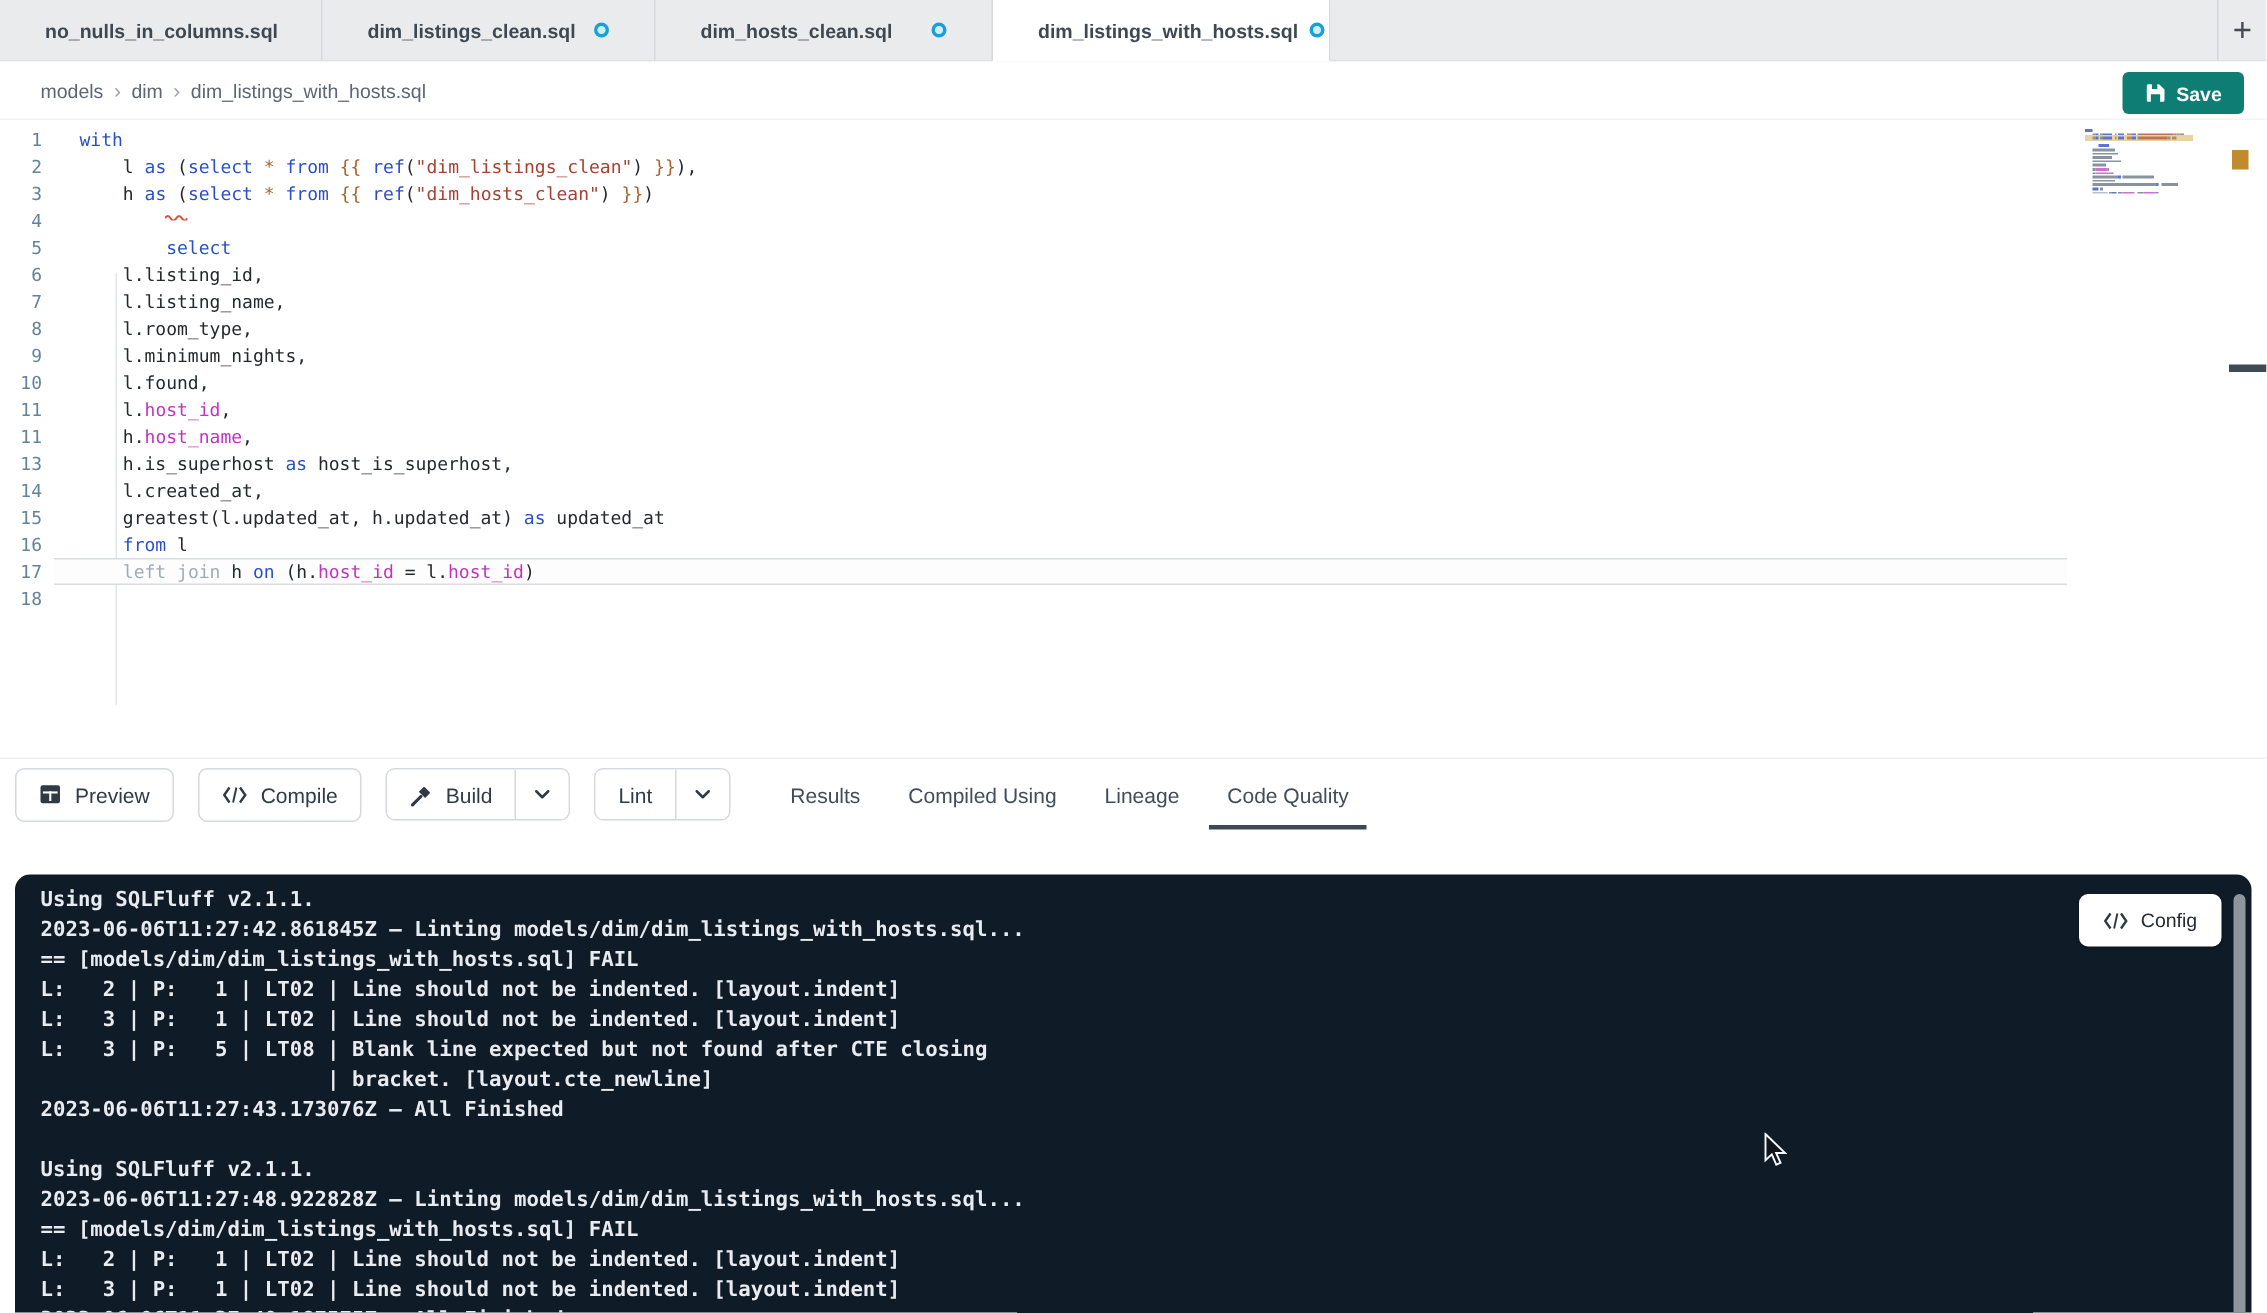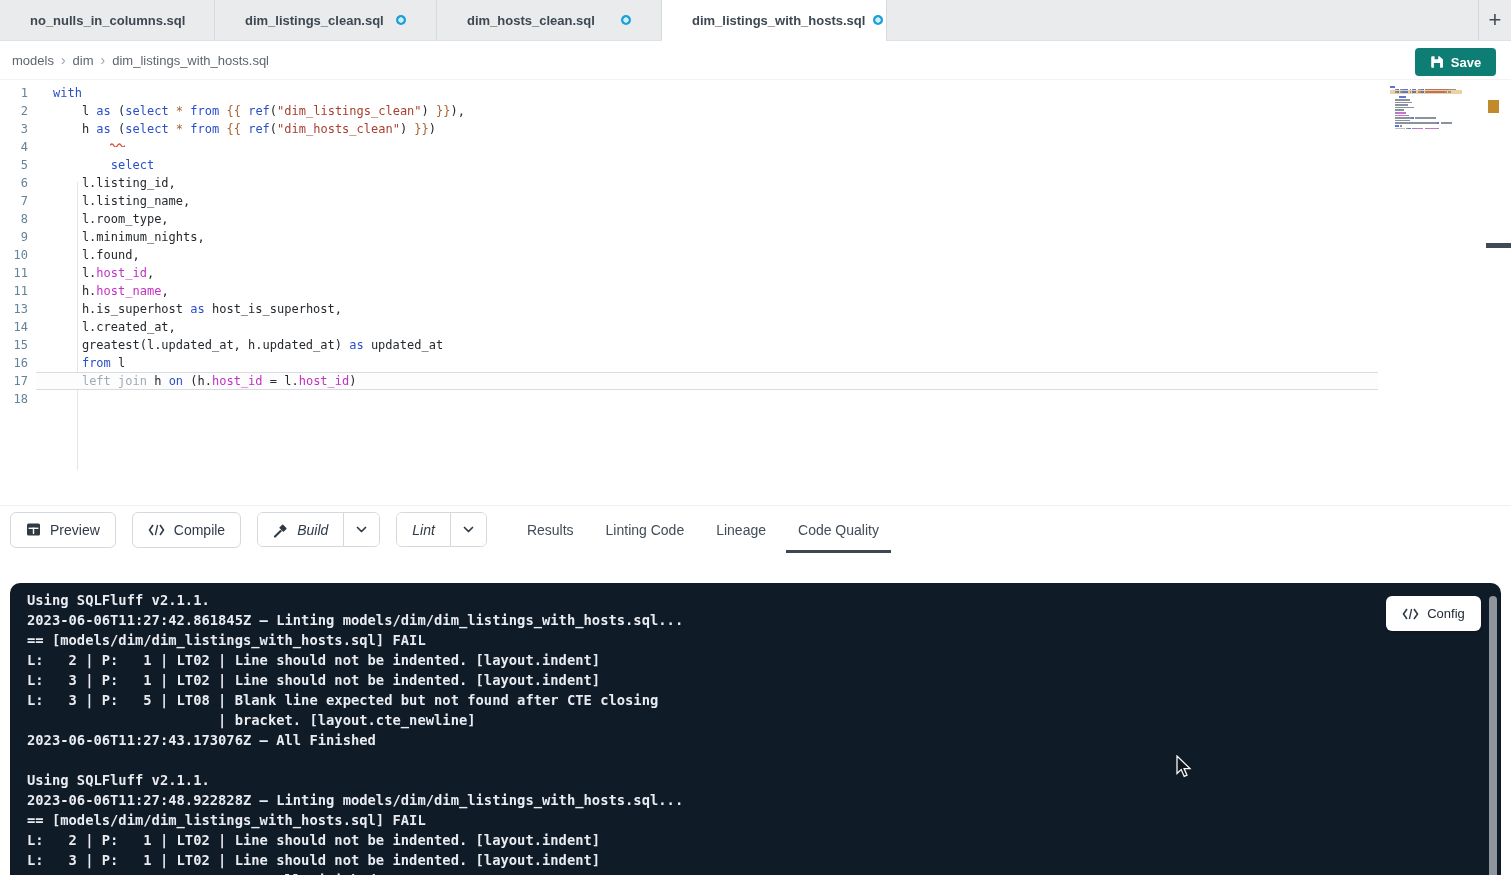--- a/index.html
+++ b/index.html
@@ -14,21 +14,21 @@
        box-sizing:border-box;cursor:pointer;position:relative;white-space:nowrap;}
   .tab.active{background:#fff;font-weight:700;}
   .tab.active::after{content:'';position:absolute;left:0;right:0;bottom:-1px;height:1px;background:#fff;}
   .dot{width:10px;height:10px;border-radius:50%;flex:none;
        background:radial-gradient(circle at 50% 50%, #cdeefb 0, #cdeefb 2.4px, #1b9fd8 3px, #1b9fd8 100%);}
   .newtab{margin-left:auto;width:33px;border:none;border-left:1px solid #d2d5d9;background:transparent;
           display:flex;align-items:center;justify-content:center;font-size:22px;color:#424a54;cursor:pointer;font-family:inherit;}
 
   
   .crumbrow{position:absolute;top:41px;left:0;right:0;height:39px;background:#fff;
-            display:flex;align-items:center;padding:0 12px;box-sizing:border-box;border-bottom:1px solid #f2f3f5;}
+            display:flex;align-items:center;padding:0 27px;box-sizing:border-box;border-bottom:1px solid #f2f3f5;}
   .breadcrumb{display:flex;align-items:center;gap:7px;font-size:13px;color:#5d6670;}
   .crumb{cursor:pointer;}
   .crumb-sep{color:#9aa2ab;font-size:14px;}
   .save{position:absolute;right:15px;top:7px;height:28px;width:81px;background:#0e7d73;color:#fff;
         border:none;border-radius:4px;display:flex;align-items:center;justify-content:center;gap:7px;
         font-size:13px;font-weight:700;cursor:pointer;font-family:inherit;}
 
   
   .editor{position:absolute;top:80px;left:0;right:0;height:425px;background:#fff;
           font-family:"DejaVu Sans Mono",monospace;font-size:12px;}
@@ -47,21 +47,21 @@
   .mk-warn{position:absolute;left:1488px;top:100px;width:11px;height:13px;background:#c08a2d;}
   .mk-cur{position:absolute;left:1486px;top:243px;width:25px;height:5px;background:#3f4a54;}
 
   
   .toolbar{position:absolute;top:505px;left:0;right:0;height:48px;background:#fff;
            border-top:1px solid #eef0f2;display:flex;align-items:center;box-sizing:border-box;}
   .action-buttons{display:flex;gap:16px;margin-left:10px;align-items:center;}
   .tbtn{height:33px;border:1px solid #d5d8dc;border-radius:6px;background:#fff;display:flex;
         align-items:center;gap:9px;padding:17px 15px;font-size:14px;color:#2f3b47;cursor:pointer;font-family:inherit;}
   .bgroup{display:flex;height:33px;border:1px solid #d5d8dc;border-radius:6px;overflow:hidden;background:#fff;}
-  .bgroup .tbtn{border:none;border-radius:0;height:100%;font-style:italic;}
+  .bgroup .tbtn{border:none;border-radius:0;height:100%;}
   .ddbtn{border:none;border-left:1px solid #d5d8dc;background:#fff;width:36px;display:flex;
          align-items:center;justify-content:center;cursor:pointer;}
   .icn{display:flex;align-items:center;}
   .panel-tabs{display:flex;margin-left:24px;height:47px;align-items:stretch;}
   .ptab{display:flex;align-items:center;padding:0 12px;margin:0 4px;font-size:14px;color:#414d59;cursor:pointer;}
   .ptab.active{box-shadow:inset 0 -3px 0 #3d4852;}
 
   
   .terminal{position:absolute;left:10px;top:565px;width:1491px;height:310px;background:#101b28;
             border-radius:10px;overflow:hidden;font-family:"DejaVu Sans Mono",monospace;
@@ -309,21 +309,21 @@
             <span class="icn">
               <svg width="11" height="7" viewBox="0 0 11 7">
                 <path d="M1.5 1.5 L5.5 5.5 L9.5 1.5" fill="none" stroke="#303a45" stroke-width="1.7" stroke-linecap="round" stroke-linejoin="round"></path>
               </svg>
             </span>
           </button>
         </div>
       </div>
     <div class="panel-tabs">
         <div class="ptab">Results</div>
-        <div class="ptab">Linting Code</div>
+        <div class="ptab">Compiled Using</div>
         <div class="ptab">Lineage</div>
         <div class="ptab active">Code Quality</div>
       </div>
   </div>
 
   <div class="terminal">
     <div class="tlines">
         <div class="tline">Using SQLFluff v2.1.1.</div>
         <div class="tline">2023-06-06T11:27:42.861845Z — Linting models/dim/dim_listings_with_hosts.sql...</div>
         <div class="tline">== [models/dim/dim_listings_with_hosts.sql] FAIL</div>

